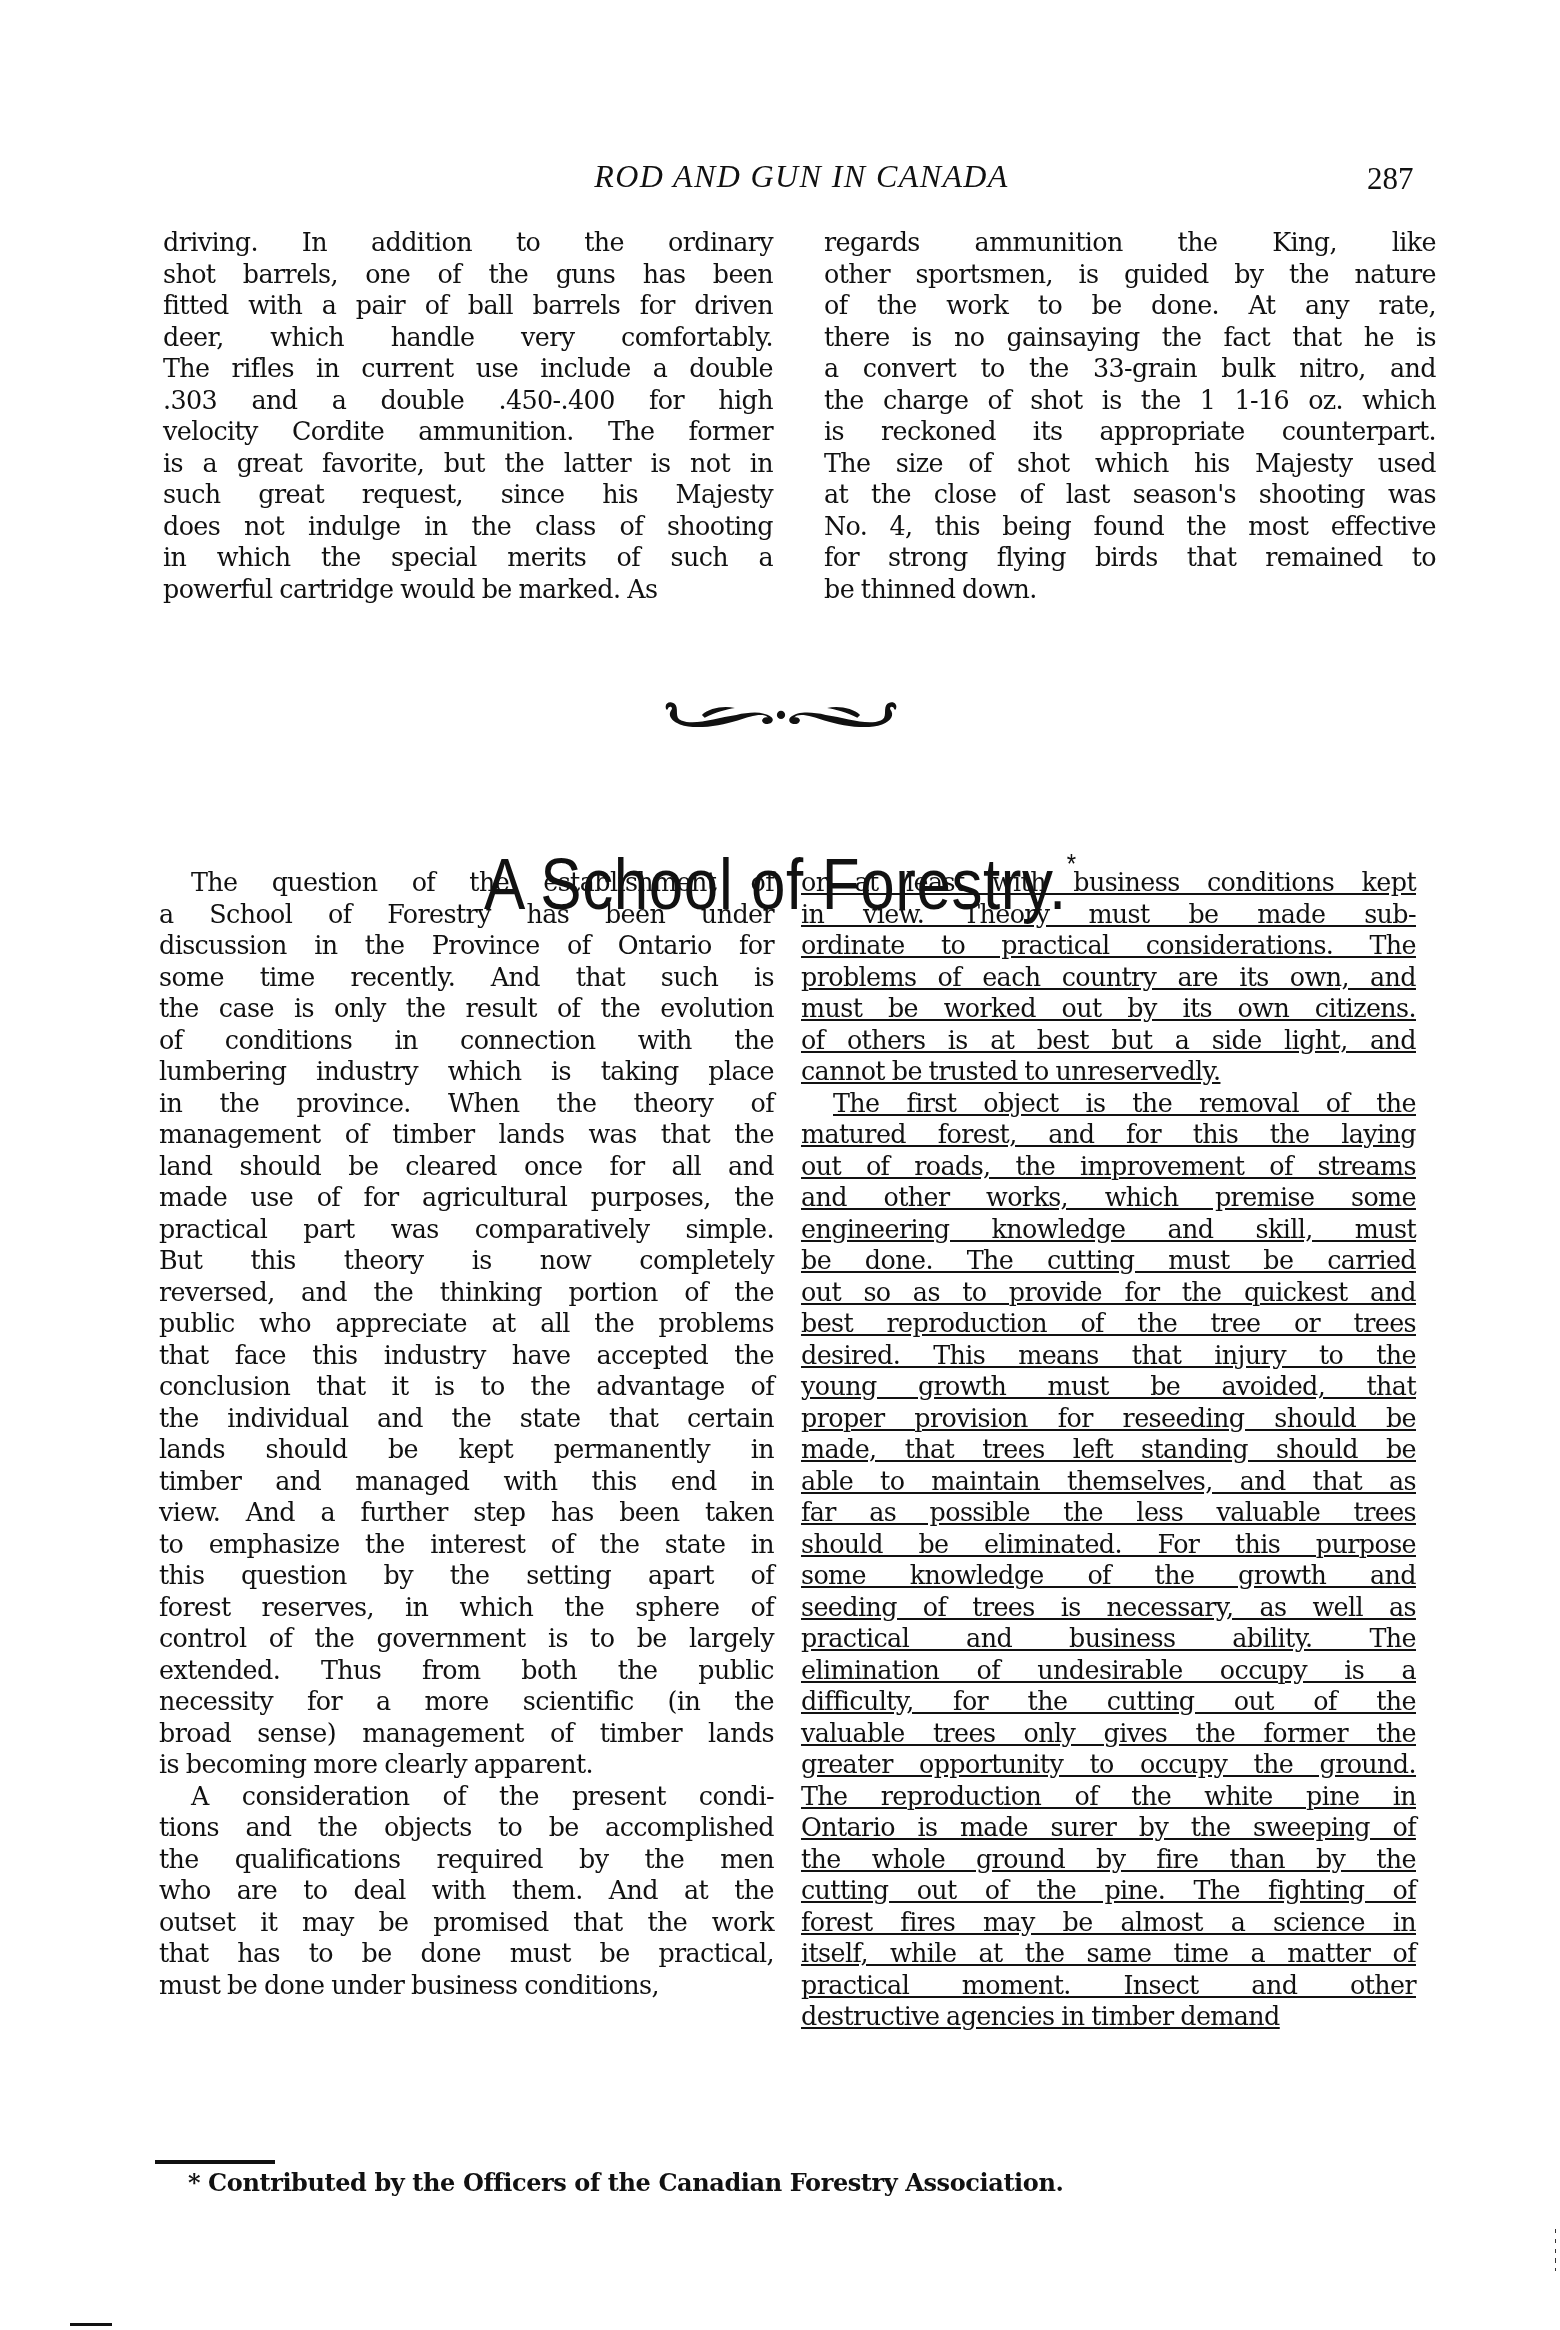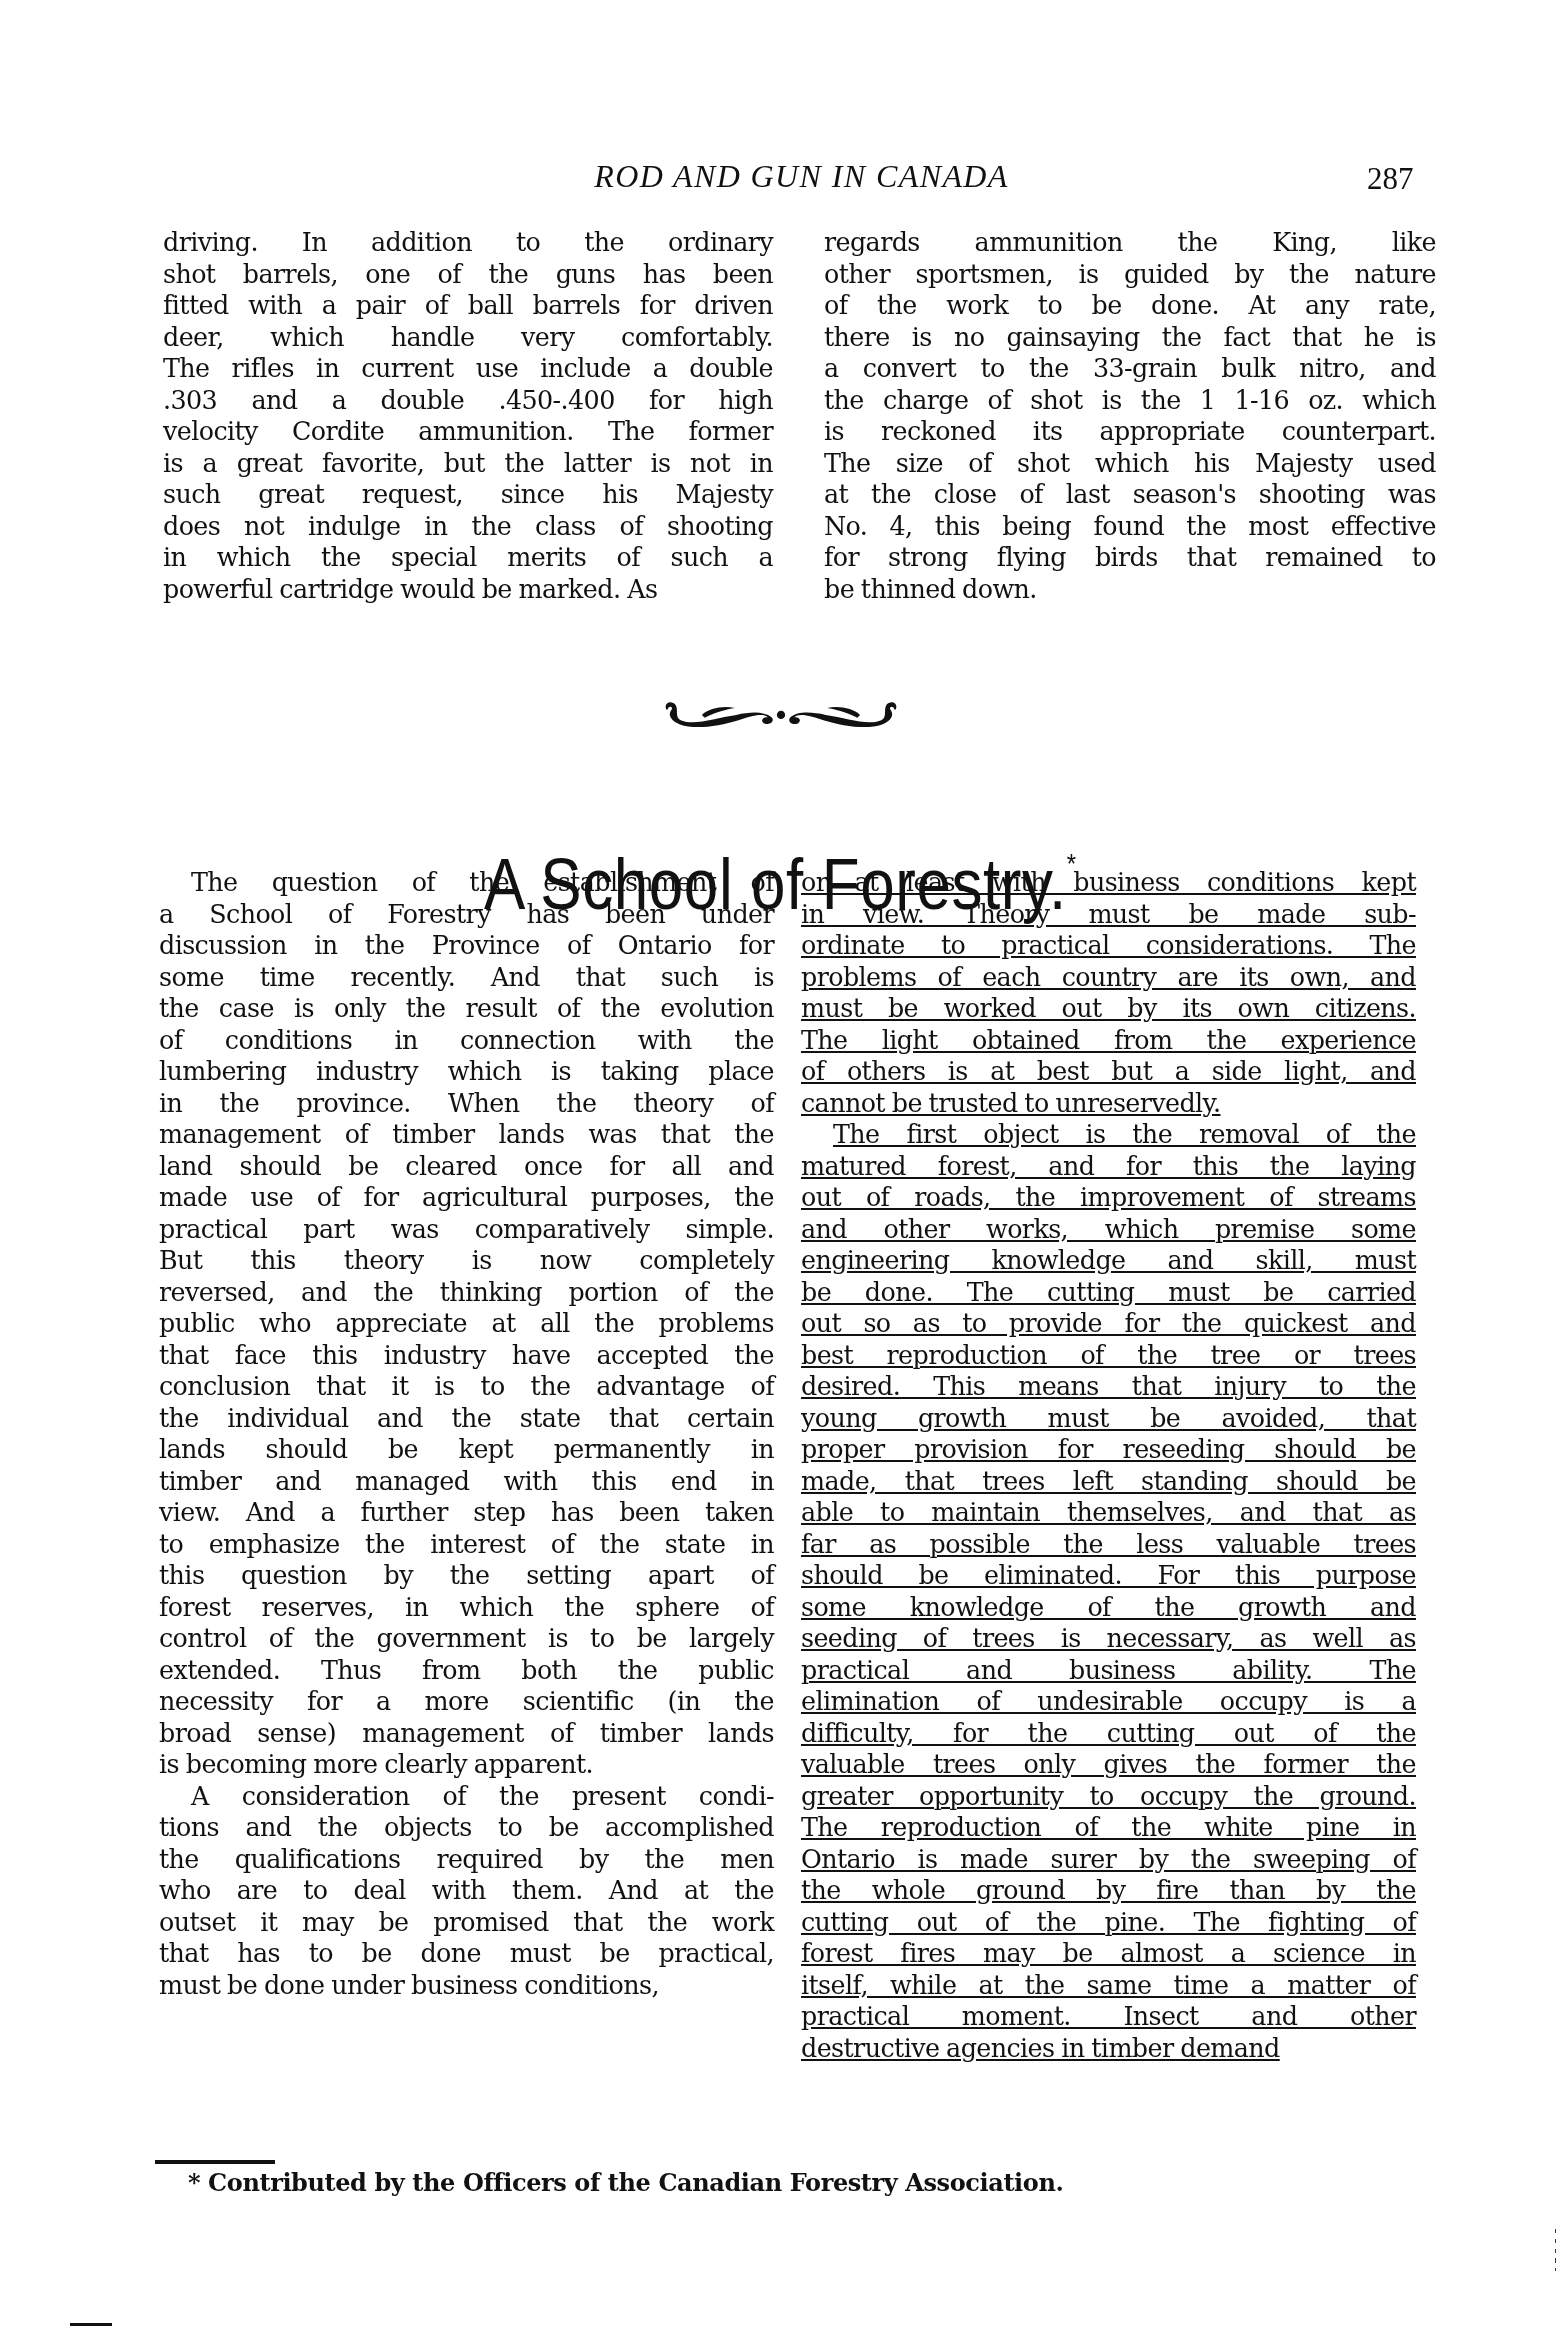--- a/index.html
+++ b/index.html
@@ -149,21 +149,20 @@
       <span class="line last">must be done under business conditions,</span>
     </p>
   </div>
 <div class="col" id="art-right">
     <p>
       <span class="line">or at least with business conditions kept</span>
       <span class="line">in view.  Theory must be made sub-</span>
       <span class="line">ordinate to practical considerations.  The</span>
       <span class="line">problems of each country are its own, and</span>
       <span class="line">must be worked out by its own citizens.</span>
-      <span class="line">The light obtained from the experience</span>
       <span class="line">of others is at best but a side light, and</span>
       <span class="line last">cannot be trusted to unreservedly.</span>
     </p>
     <p>
       <span class="line" style="text-indent: 32px;">The first object is the removal of the</span>
       <span class="line">matured forest, and for this the laying</span>
       <span class="line">out of roads, the improvement of streams</span>
       <span class="line">and other works, which premise some</span>
       <span class="line">engineering knowledge and skill, must</span>
       <span class="line">be done.  The cutting must be carried</span>

